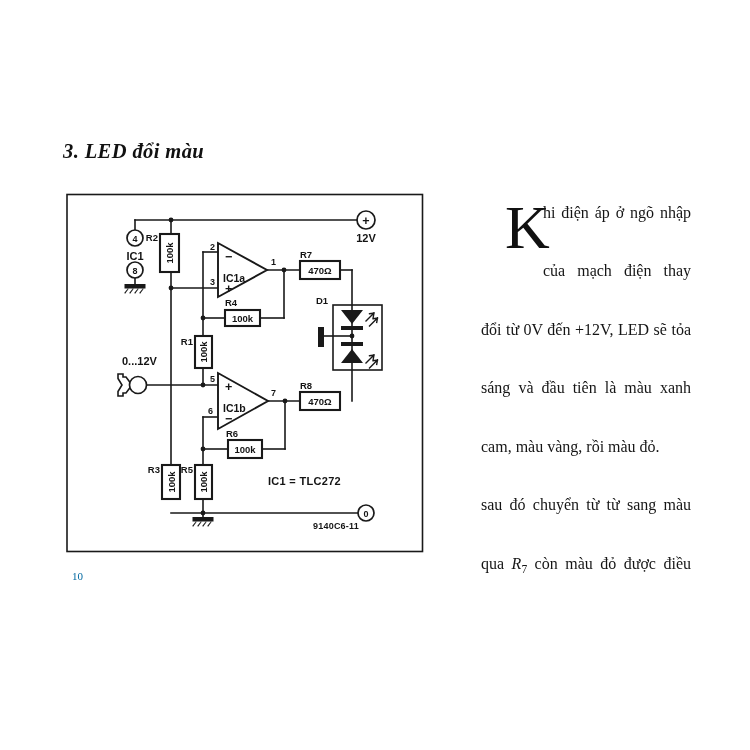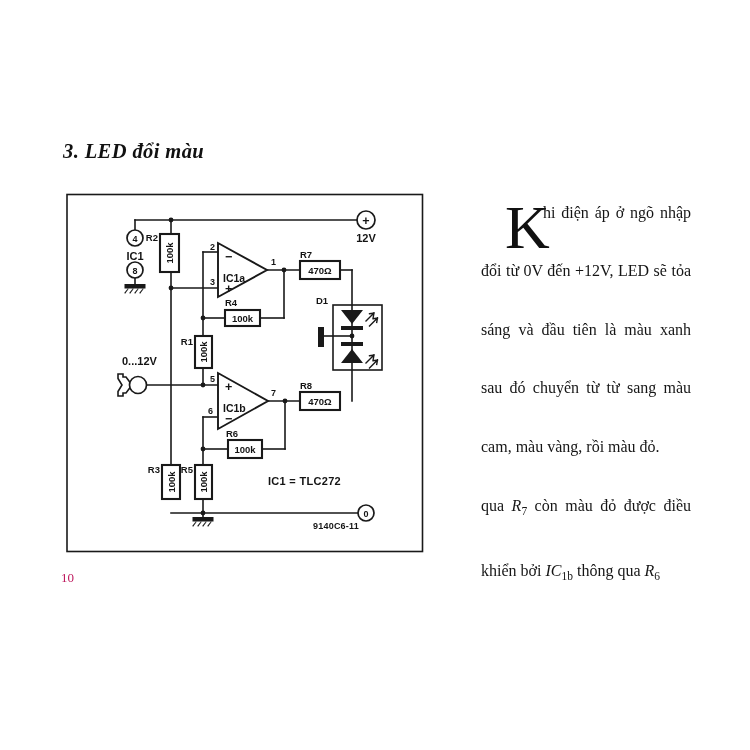--- a/index.html
+++ b/index.html
@@ -19,21 +19,21 @@
   .para2 .tline{line-height:23px;}
   .tline.lastline{text-align-last:left;}
   .tline.cap{padding-left:62px;}
   .tline.firstindent{padding-left:18px;}
   .para2{margin-top:11px;}
   .dropcap{position:absolute;left:24px;top:-4px;font-size:62px;line-height:58px;
            font-weight:normal;color:#111;}
   .run-i{font-style:italic;}
   .run-sub{font-size:11.5px;vertical-align:-4px;letter-spacing:0;}
 
-  .pagenum{position:absolute;left:61px;top:570px;font-size:13px;color:#be185d;}
+  .pagenum{position:absolute;left:72px;top:570px;font-size:11px;color:#0369a1;}
 
   
   .sch-line{stroke:#191919;stroke-width:1.6;fill:none;stroke-linecap:square;}
   .sch-box{stroke:#191919;stroke-width:2.1;fill:#fff;}
   .sch-tri{stroke:#191919;stroke-width:1.9;fill:#fff;stroke-linejoin:miter;}
   .sch-dot{fill:#191919;stroke:none;}
   .sch-fill{fill:#191919;stroke:none;}
   .sch-circ{stroke:#191919;stroke-width:1.7;fill:#fff;}
   text{font-family:"Liberation Sans","DejaVu Sans",sans-serif;fill:#141414;}
   .t-ref{font-size:9.5px;font-weight:bold;}
@@ -221,25 +221,25 @@
 
       <text x="203" y="292" class="t-note">IC1 = TLC272</text>
       <text x="271" y="336" text-anchor="middle" class="t-fig">9140C6-11</text>
     </svg>
   </div>
 
   <div class="textcol">
     <div class="para para1">
       <span class="dropcap">K</span>
       <div class="tline cap"><span>hi điện áp ở ngõ nhập</span></div>
+      <div class="tline cap"><span>của mạch điện thay</span></div>
       <div class="tline"><span>đổi từ 0V đến +12V, LED sẽ tỏa</span></div>
       <div class="tline"><span>sáng và đầu tiên là màu xanh</span></div>
+      <div class="tline lastline"><span>cam, màu vàng, rồi màu đỏ.</span></div>
       <div class="tline"><span>sau đó chuyển từ từ sang màu</span></div>
-      <div class="tline lastline"><span>cam, màu vàng, rồi màu đỏ.</span></div>
     </div>
     <div class="para para2">
       <div class="tline"><span>qua </span><span class="run-i">R</span><span class="run-sub">7</span><span> còn màu đỏ được điều</span></div>
-      <div class="tline lastline"><span>khiển bởi </span><span class="run-i">IC</span><span class="run-sub">1b</span><span> thông qua </span><span class="run-i">R</span><span class="run-sub">6</span></div>
     </div>
   </div>
 
   <div class="pagenum">10</div>
 </div>
 
 </body></html>

